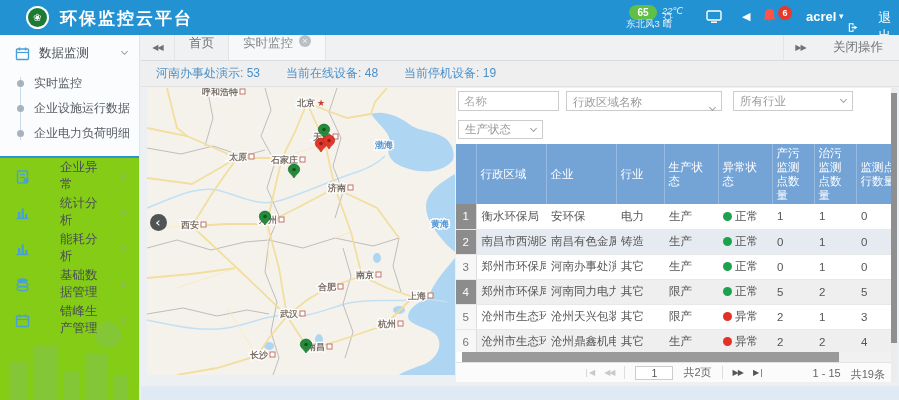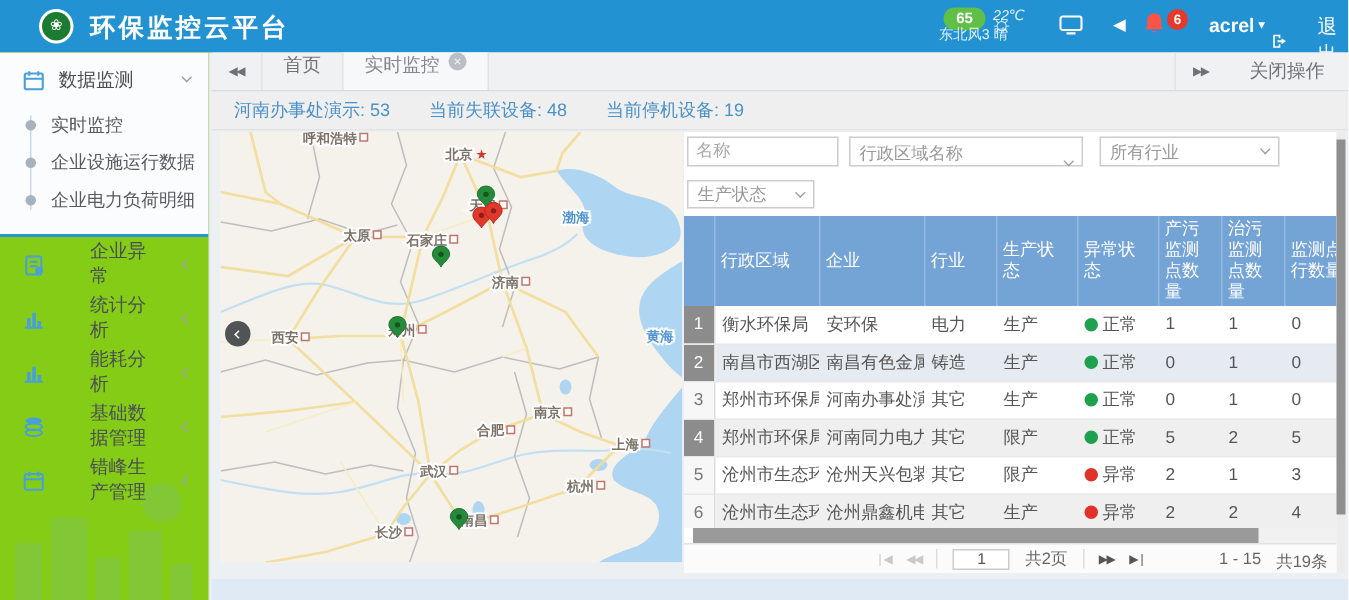--- a/index.html
+++ b/index.html
@@ -231,21 +231,21 @@
           <span class="tab-close">×</span>
         </div>
       </div>
     <div class="tab-spacer"></div>
     <div class="tab-arrow right">▶▶</div>
     <div class="tab-closeop">关闭操作</div>
   </div>
 
   <div id="statsbar">
       <span class="stat-item"><span>河南办事处演示</span>: <span>53</span></span>
-      <span class="stat-item"><span>当前失联设备</span>: <span>48</span></span>
+      <span class="stat-item"><span>当前在线设备</span>: <span>48</span></span>
       <span class="stat-item"><span>当前停机设备</span>: <span>19</span></span>
     </div>
 
   <div id="map">
     <svg width="308" height="287" viewBox="0 0 308 287">
 
       <path d="M224,26 C234,40 246,46 242,58 C238,72 252,80 272,83 C288,85 300,80 306,72 C308,66 306,56 298,50 C286,42 272,44 262,36 C252,28 236,22 224,26 Z" fill="#aed6f2"></path>
       <path d="M308,86 C298,92 284,100 280,112 C276,126 286,140 294,150 C300,158 306,162 308,164 Z" fill="#aed6f2"></path>
       <path d="M308,170 C296,184 286,196 282,208 C270,216 258,222 262,232 C270,240 284,240 290,248 C296,258 290,270 278,276 C266,280 256,284 252,287 L308,287 Z" fill="#aed6f2"></path>
 

